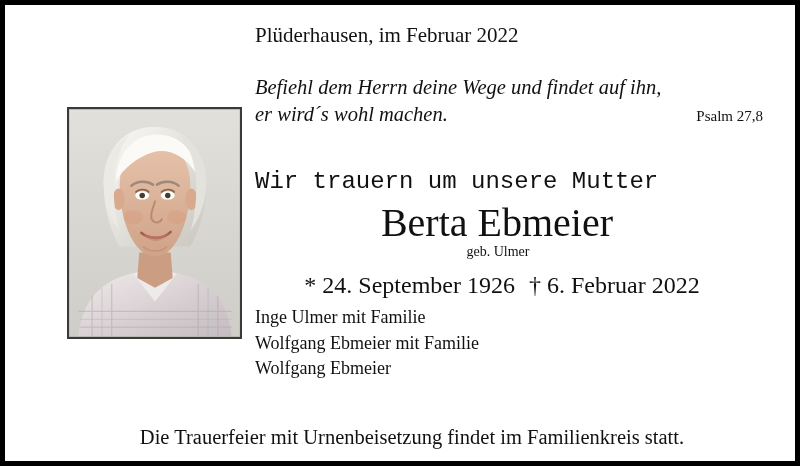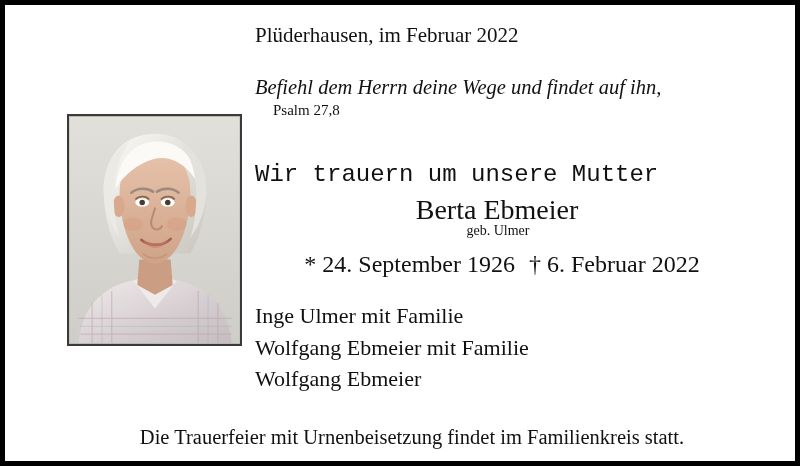--- a/index.html
+++ b/index.html
@@ -100,21 +100,21 @@
     white-space: nowrap;
   }
 
   .mourn-line {
     font-size: 24px;
     margin-top: 40px;
     font-family: Liberation Mono, monospace;
   }
 
   .name {
-    font-size: 28px;
+    font-size: 40px;
     line-height: 1.12;
     margin-top: 6px;
     text-align: center;
     padding-right: 30px;
     white-space: nowrap;
   }
 
   .maiden {
     font-size: 14px;
     text-align: center;
@@ -128,23 +128,23 @@
     padding-right: 20px;
     margin-top: 12px;
     white-space: nowrap;
   }
   .dates .sep {
     display: inline-block;
     width: 14px;
   }
 
   .survivors {
-    font-size: 22px;
+    font-size: 18px;
     line-height: 1.42;
-    margin-top: 22px;
+    margin-top: 6px;
   }
   .survivors div {
     white-space: nowrap;
   }
 
   .footer {
     position: absolute;
     left: 0;
     right: 0;
     bottom: 12px;
@@ -243,20 +243,21 @@
         </div>
       </div>
 
       <div class="text-col">
 
         <div class="place-date">Plüderhausen, im Februar 2022</div>
 
         <div class="verse">
           <div class="verse-line">Befiehl dem Herrn deine Wege und findet auf ihn,</div>
           <div class="verse-second-row">
+            <span class="verse-line">er wird´s wohl machen.</span>
             <span class="verse-ref">Psalm 27,8</span>
           </div>
         </div>
 
         <div class="mourn-line">Wir trauern um unsere Mutter</div>
 
         <div class="name">Berta Ebmeier</div>
 
         <div class="maiden">geb. Ulmer</div>
 

